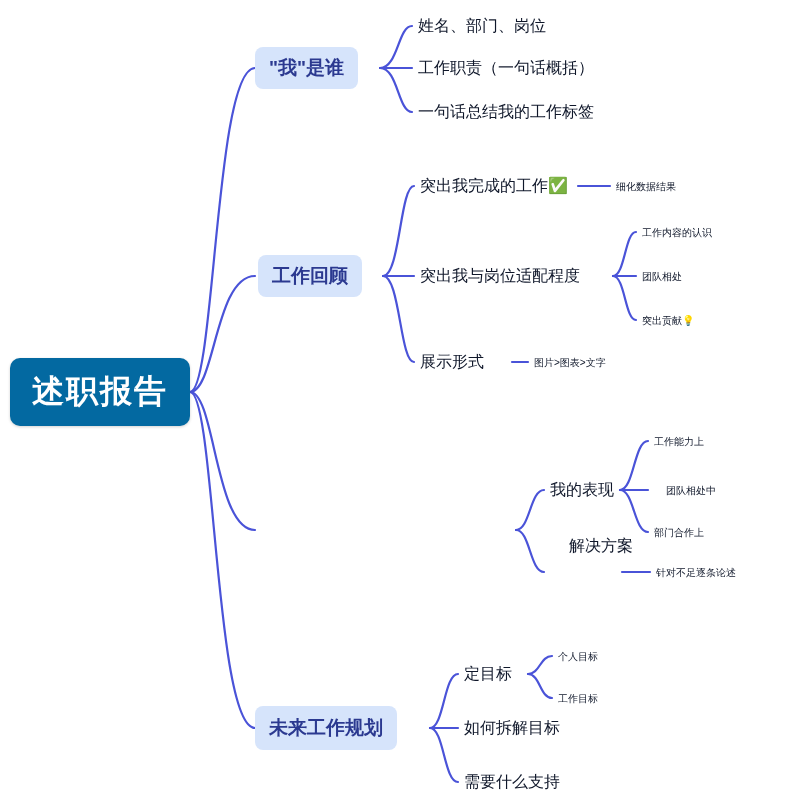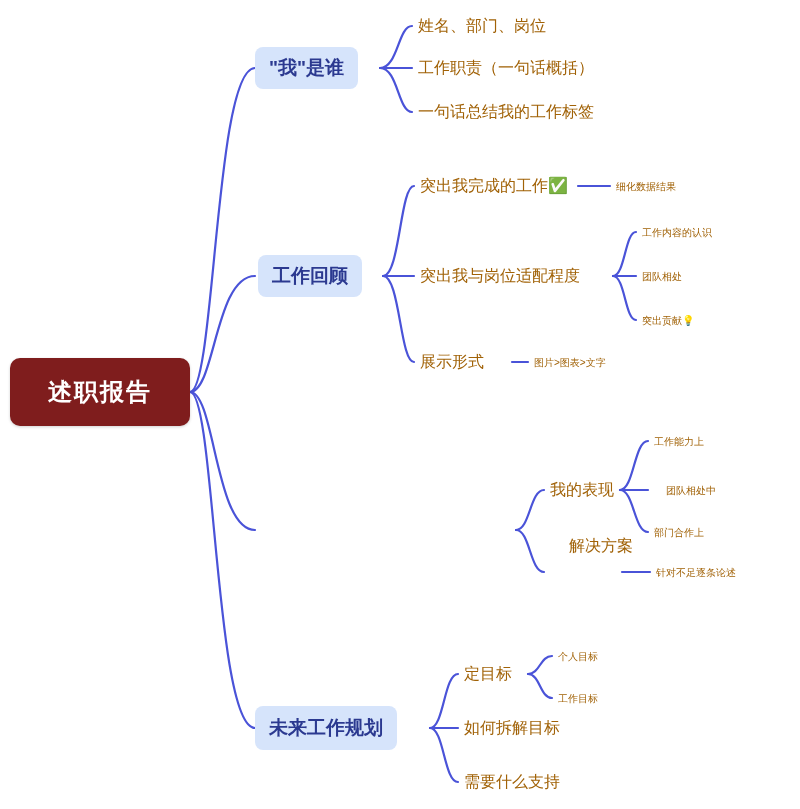--- a/index.html
+++ b/index.html
@@ -23,24 +23,24 @@
     height: 809px;
     pointer-events: none;
   }
   .node {
     position: absolute;
     box-sizing: border-box;
     white-space: nowrap;
   }
   
   .root {
-    background: #7f1d1d;
+    background: #0369a1;
     color: #ffffff;
     border-radius: 10px;
-    font-size: 24px;
+    font-size: 32px;
     font-weight: bold;
     letter-spacing: 2px;
     display: flex;
     align-items: center;
     justify-content: center;
     box-shadow: 0 1px 3px rgba(0,0,0,0.18);
   }
   
   .lvl1 {
     background: #d6e4fb;
@@ -48,21 +48,21 @@
     border-radius: 8px;
     font-size: 19px;
     font-weight: bold;
     display: flex;
     align-items: center;
     justify-content: center;
     padding: 0 14px;
   }
   
   .leaf {
-    color: #a16207;
+    color: #0f172a;
     font-size: 16px;
     display: flex;
     align-items: center;
     justify-content: flex-start;
   }
   .leaf.small {
     font-size: 10px;
   }
 </style>
 </head>

